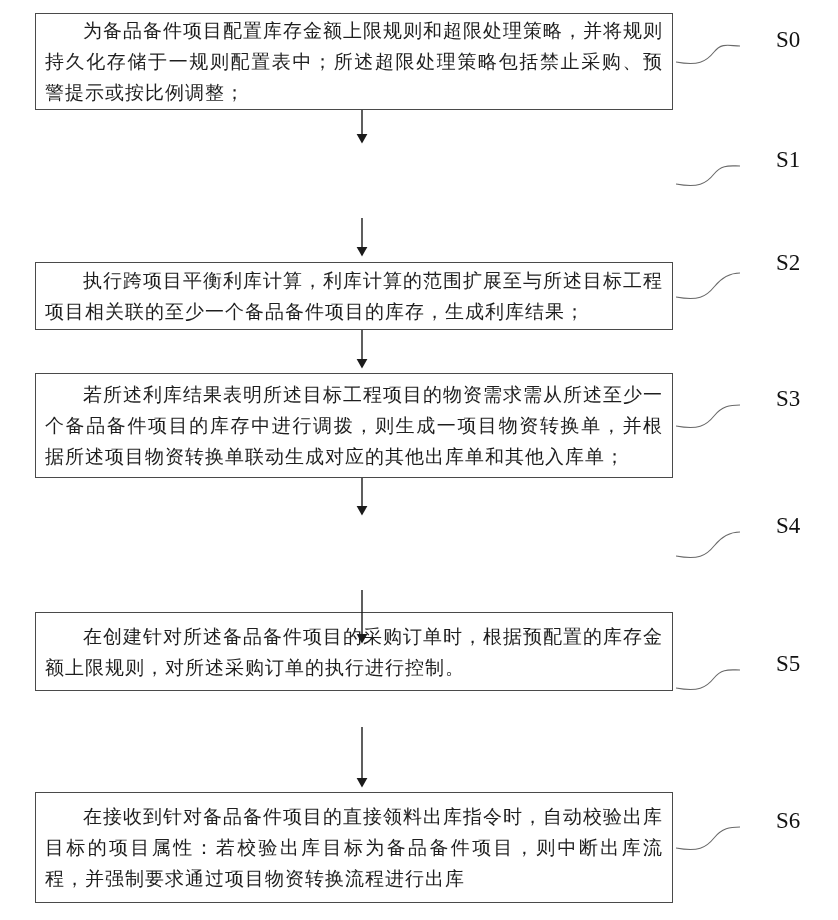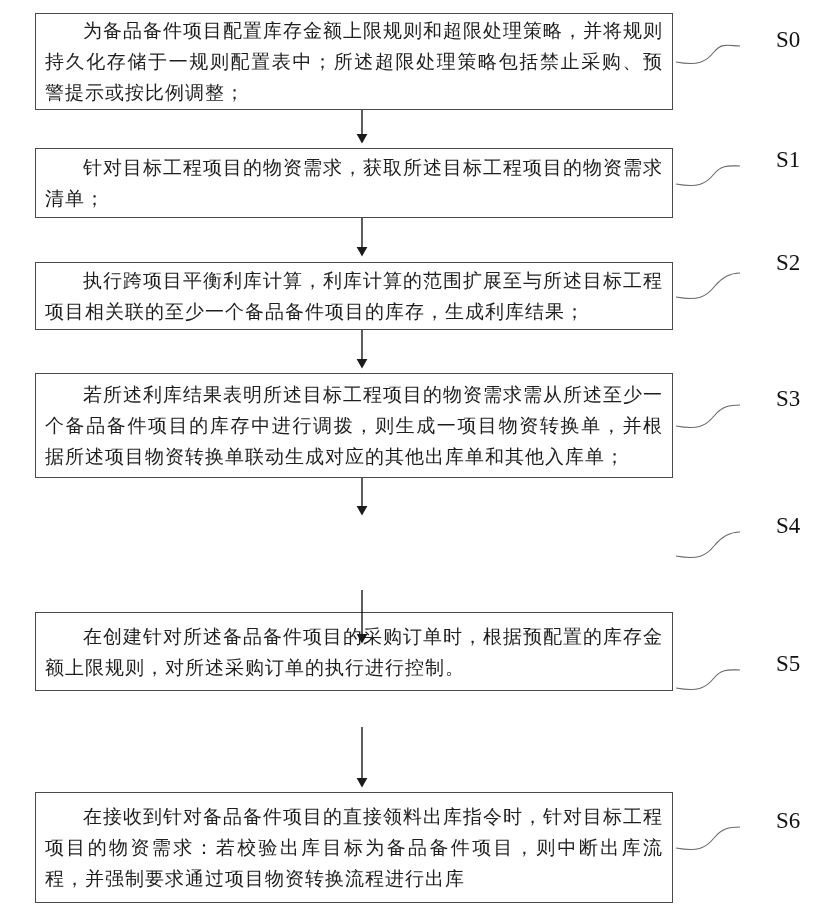--- a/index.html
+++ b/index.html
@@ -53,39 +53,36 @@
 </style>
 </head>
 <body>
 
 <div class="page">
 
   <div class="box" style="top:13px;height:97px">
     <p class="box-text">为备品备件项目配置库存金额上限规则和超限处理策略，并将规则持久化存储于一规则配置表中；所述超限处理策略包括禁止采购、预警提示或按比例调整；</p>
   </div>
 
-  <div class="box" style="top:148px;height:70px">
-    <p class="box-text">针对目标工程项目的物资需求，获取所述目标工程项目的物资需求清单；</p>
-  </div>
 
   <div class="box" style="top:373px;height:105px">
     <p class="box-text">若所述利库结果表明所述目标工程项目的物资需求需从所述至少一个备品备件项目的库存中进行调拨，则生成一项目物资转换单，并根据所述项目物资转换单联动生成对应的其他出库单和其他入库单；</p>
   </div>
 
   <div class="box" style="top:262px;height:68px">
     <p class="box-text">执行跨项目平衡利库计算，利库计算的范围扩展至与所述目标工程项目相关联的至少一个备品备件项目的库存，生成利库结果；</p>
   </div>
 
 
   <div class="box" style="top:612px;height:79px">
     <p class="box-text">在创建针对所述备品备件项目的采购订单时，根据预配置的库存金额上限规则，对所述采购订单的执行进行控制。</p>
   </div>
 
   <div class="box" style="top:792px;height:111px">
-    <p class="box-text">在接收到针对备品备件项目的直接领料出库指令时，针对目标工程项目的物资需求：若校验出库目标为备品备件项目，则中断出库流程，并强制要求通过项目物资转换流程进行出库</p>
+    <p class="box-text">在接收到针对备品备件项目的直接领料出库指令时，自动校验出库目标的项目属性：若校验出库目标为备品备件项目，则中断出库流程，并强制要求通过项目物资转换流程进行出库</p>
   </div>
 
   <span class="step-label" style="top:27px">S0</span>
   <span class="step-label" style="top:147px">S1</span>
   <span class="step-label" style="top:250px">S2</span>
   <span class="step-label" style="top:386px">S3</span>
   <span class="step-label" style="top:513px">S4</span>
   <span class="step-label" style="top:651px">S5</span>
   <span class="step-label" style="top:808px">S6</span>
 

